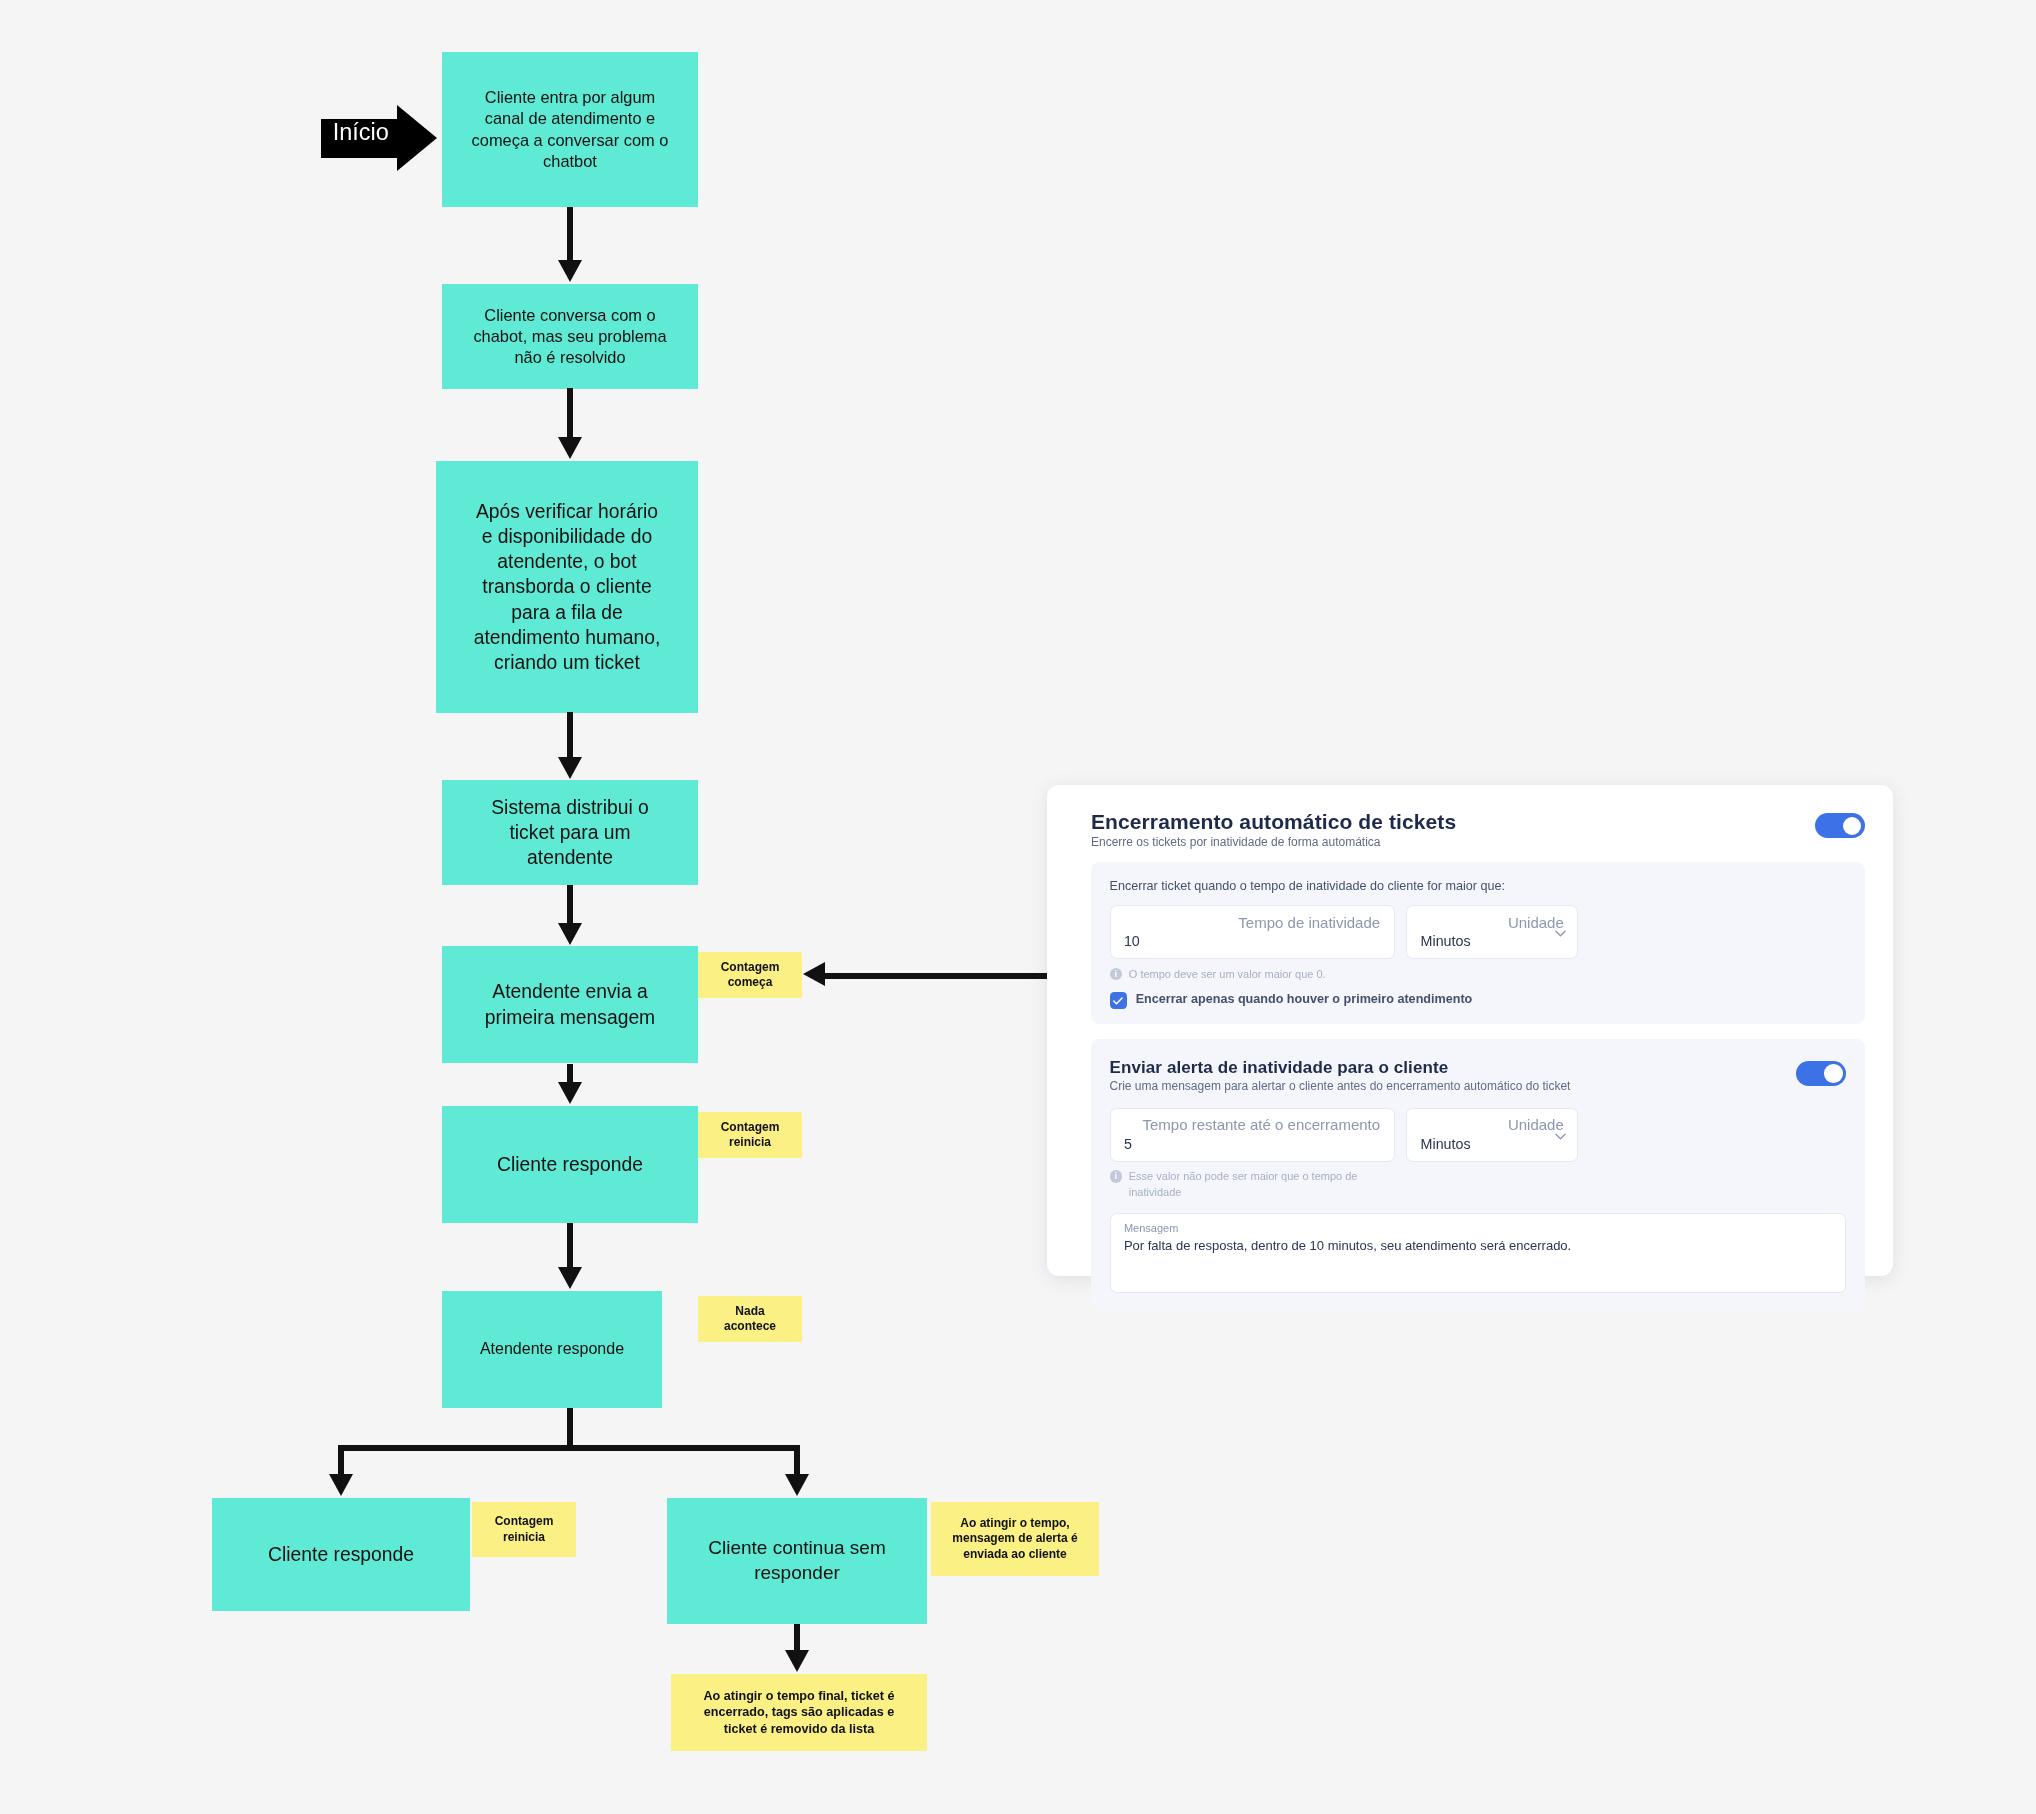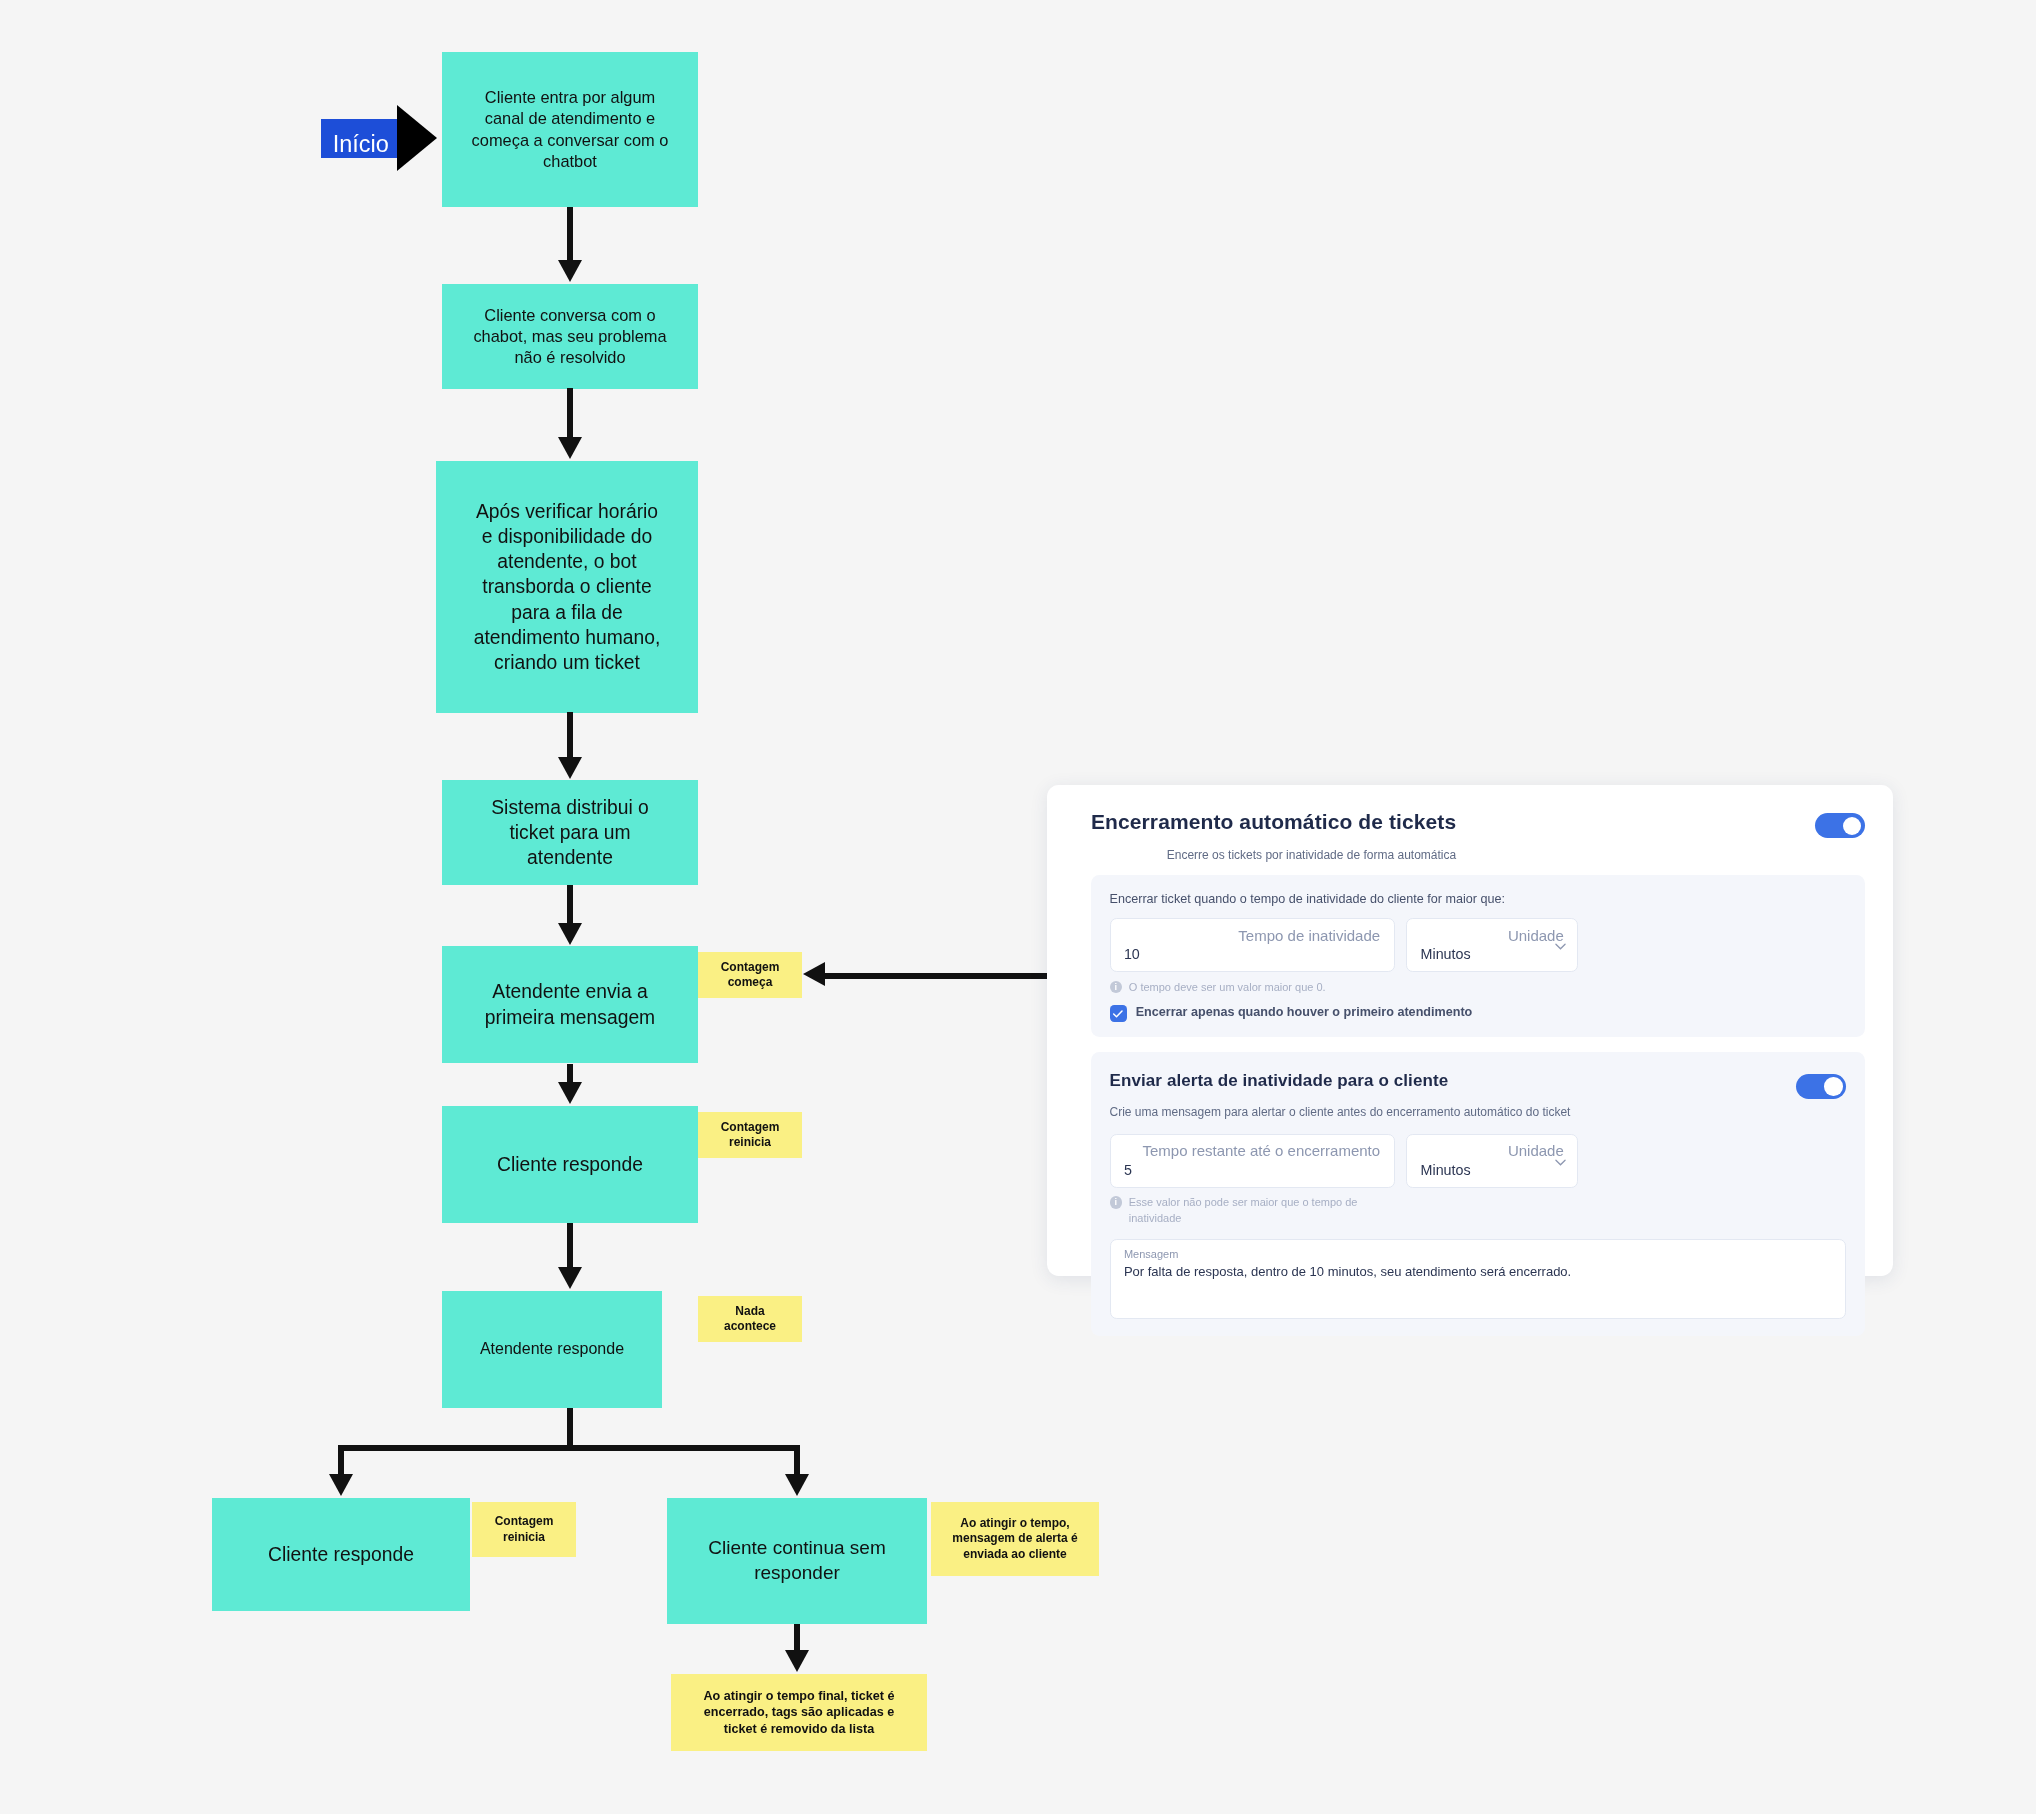--- a/index.html
+++ b/index.html
@@ -51,24 +51,24 @@
 
   
   .start-arrow {
     position: absolute;
     color: #ffffff;
     font-size: 23.5px;
     display: flex;
     align-items: center;
   }
   .start-arrow .sa-body {
-    background: #1d4ed8;
+    background: #000000;
     height: 39px;
     display: flex;
-    align-items: flex-end;
+    align-items: flex-start;
     padding: 0 8.4px 0 11.7px;
     box-sizing: border-box;
   }
   .start-arrow .sa-head {
     width: 0;
     height: 0;
     border-top: 33px solid transparent;
     border-bottom: 33px solid transparent;
     border-left: 40px solid #000000;
   }
@@ -116,22 +116,21 @@
   }
   .panel-title {
     font-size: 21px;
     font-weight: bold;
     color: #1f2a4a;
     letter-spacing: 0.1px;
   }
   .panel-sub {
     font-size: 12px;
     color: #606b85;
-    margin-top: 14px;
-    text-align: right;
+    margin-top: 1px;
   }
   .toggle {
     width: 50px;
     height: 25px;
     border-radius: 13.4px;
     background: #3c72e6;
     position: relative;
     flex: none;
     margin-top: 3.4px;
   }

